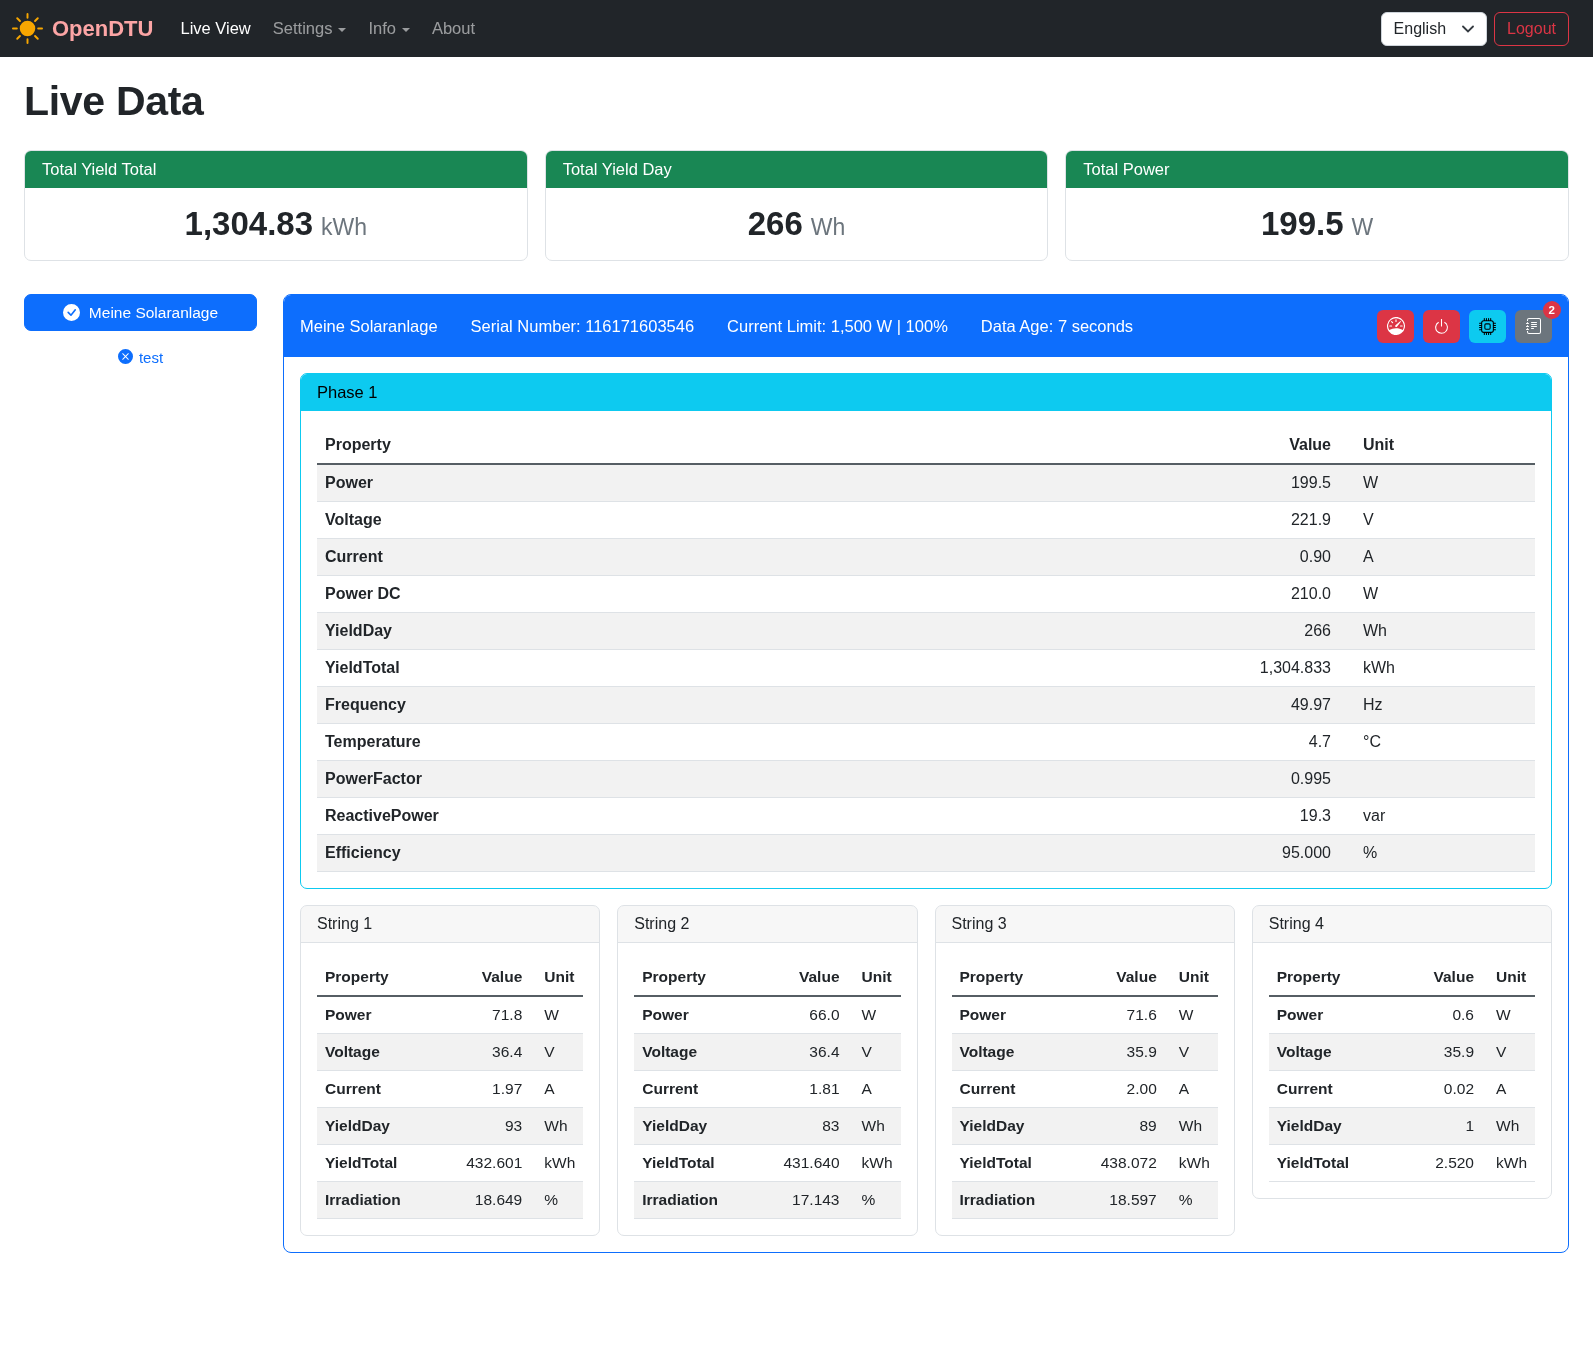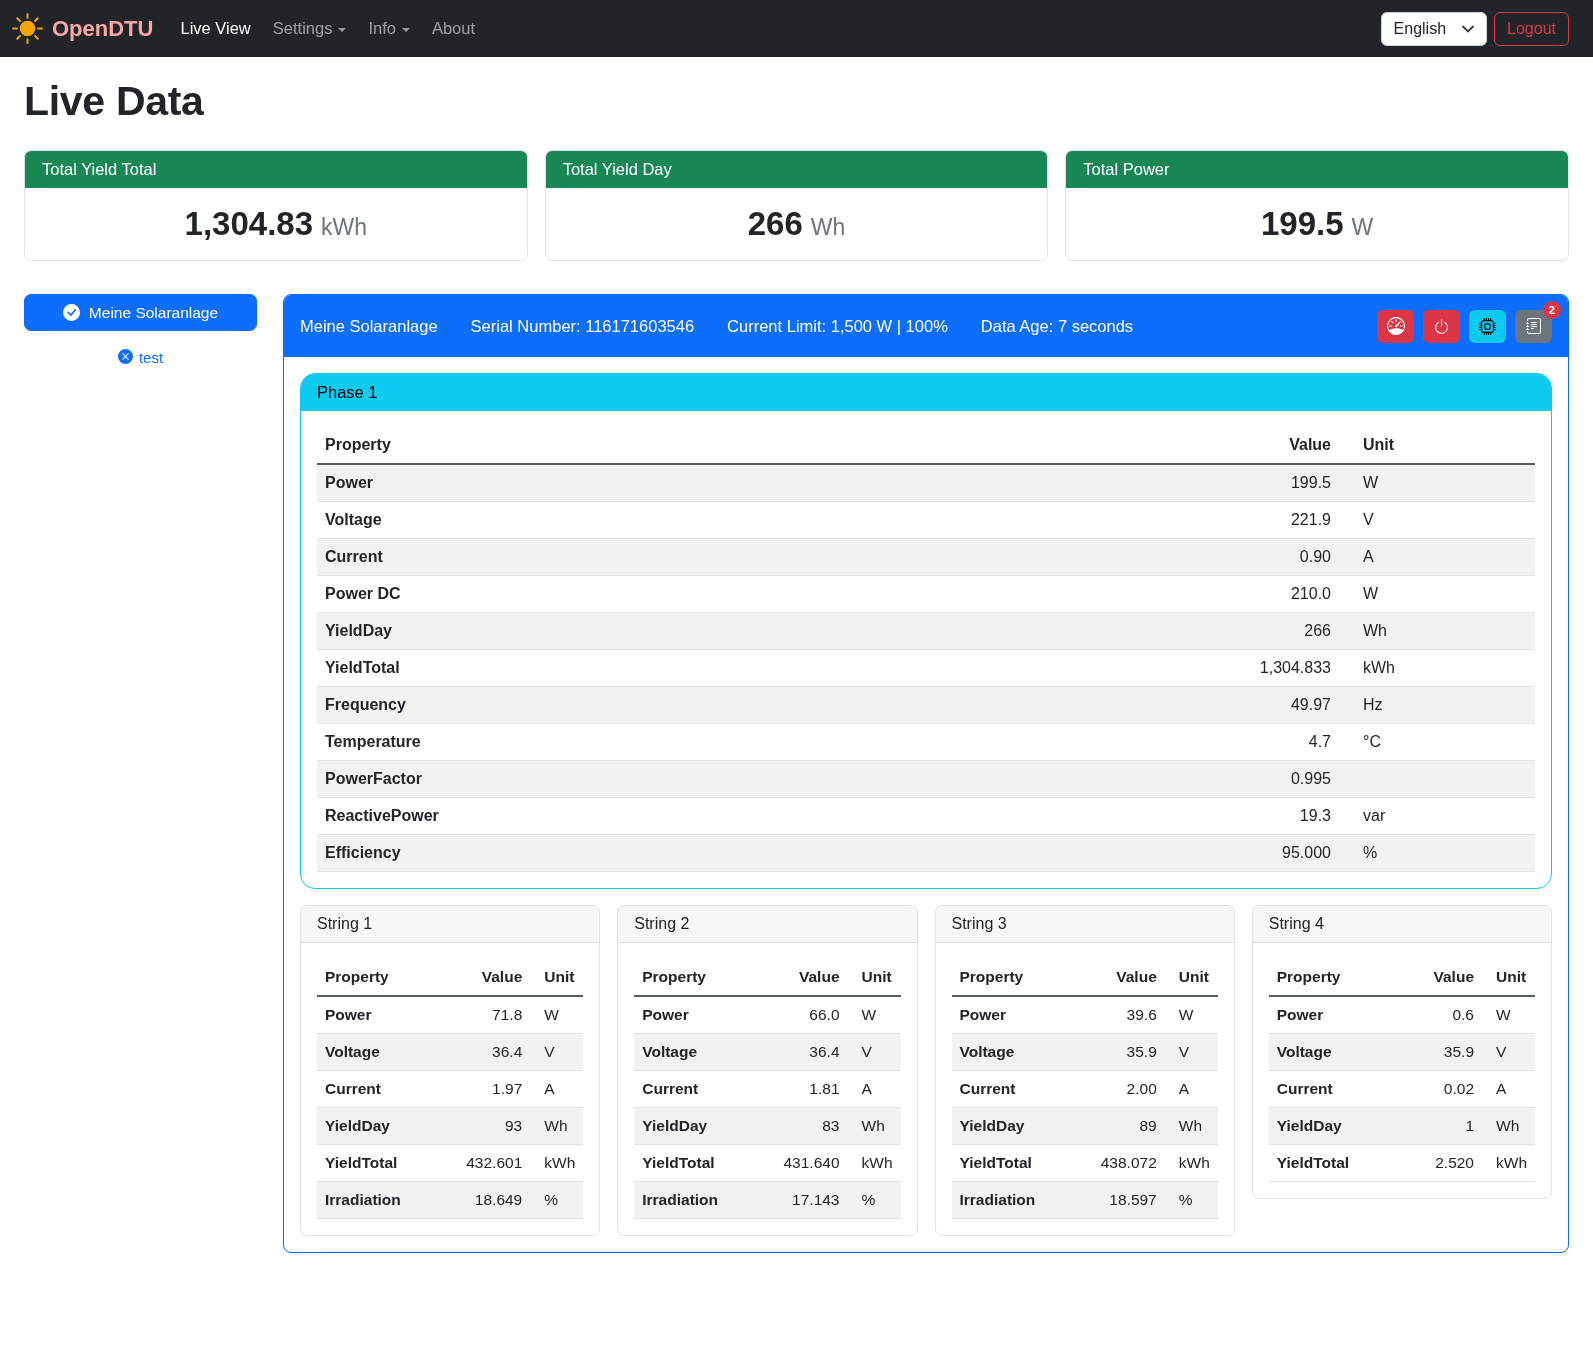--- a/index.html
+++ b/index.html
@@ -104,21 +104,21 @@
   .icon-btn.secondary { background: #6c757d; color: #fff; }
   .badge {
     position: absolute; top: -9px; right: -9px;
     background: #dc3545; color: #fff;
     border-radius: 10px; padding: 2px 6px;
     font-size: 11.5px; font-weight: 700; line-height: 1.25;
   }
   .panel-body { padding: 16px; }
 
   
-  .phase-card { border: 1px solid #0dcaf0; border-radius: 15px; overflow: hidden; margin-bottom: 16px; }
+  .phase-card { border: 1px solid #0dcaf0; border-radius: 7px; overflow: hidden; margin-bottom: 16px; }
   .phase-header { background: #0dcaf0; color: #000; padding: 9px 16px; font-size: 16.5px; }
   .phase-body { padding: 16px; }
 
   
   table.data-table { width: 100%; border-collapse: collapse; }
   .data-table th, .data-table td {
     padding: 9px 8px;
     border-bottom: 1px solid #dee2e6;
     font-size: 16px; text-align: left; vertical-align: middle;
   }
@@ -476,21 +476,21 @@
                   <tr>
                     <th class="prop">Property</th>
                     <th class="prop val">Value</th>
                     <th class="prop unit">Unit</th>
                   </tr>
                 </thead>
                 <tbody>
 
                     <tr>
                       <th class="prop">Power</th>
-                      <td class="val">39.6</td>
+                      <td class="val">71.6</td>
                       <td class="unit">W</td>
                     </tr>
 
                     <tr>
                       <th class="prop">Voltage</th>
                       <td class="val">35.9</td>
                       <td class="unit">V</td>
                     </tr>
 
                     <tr>

